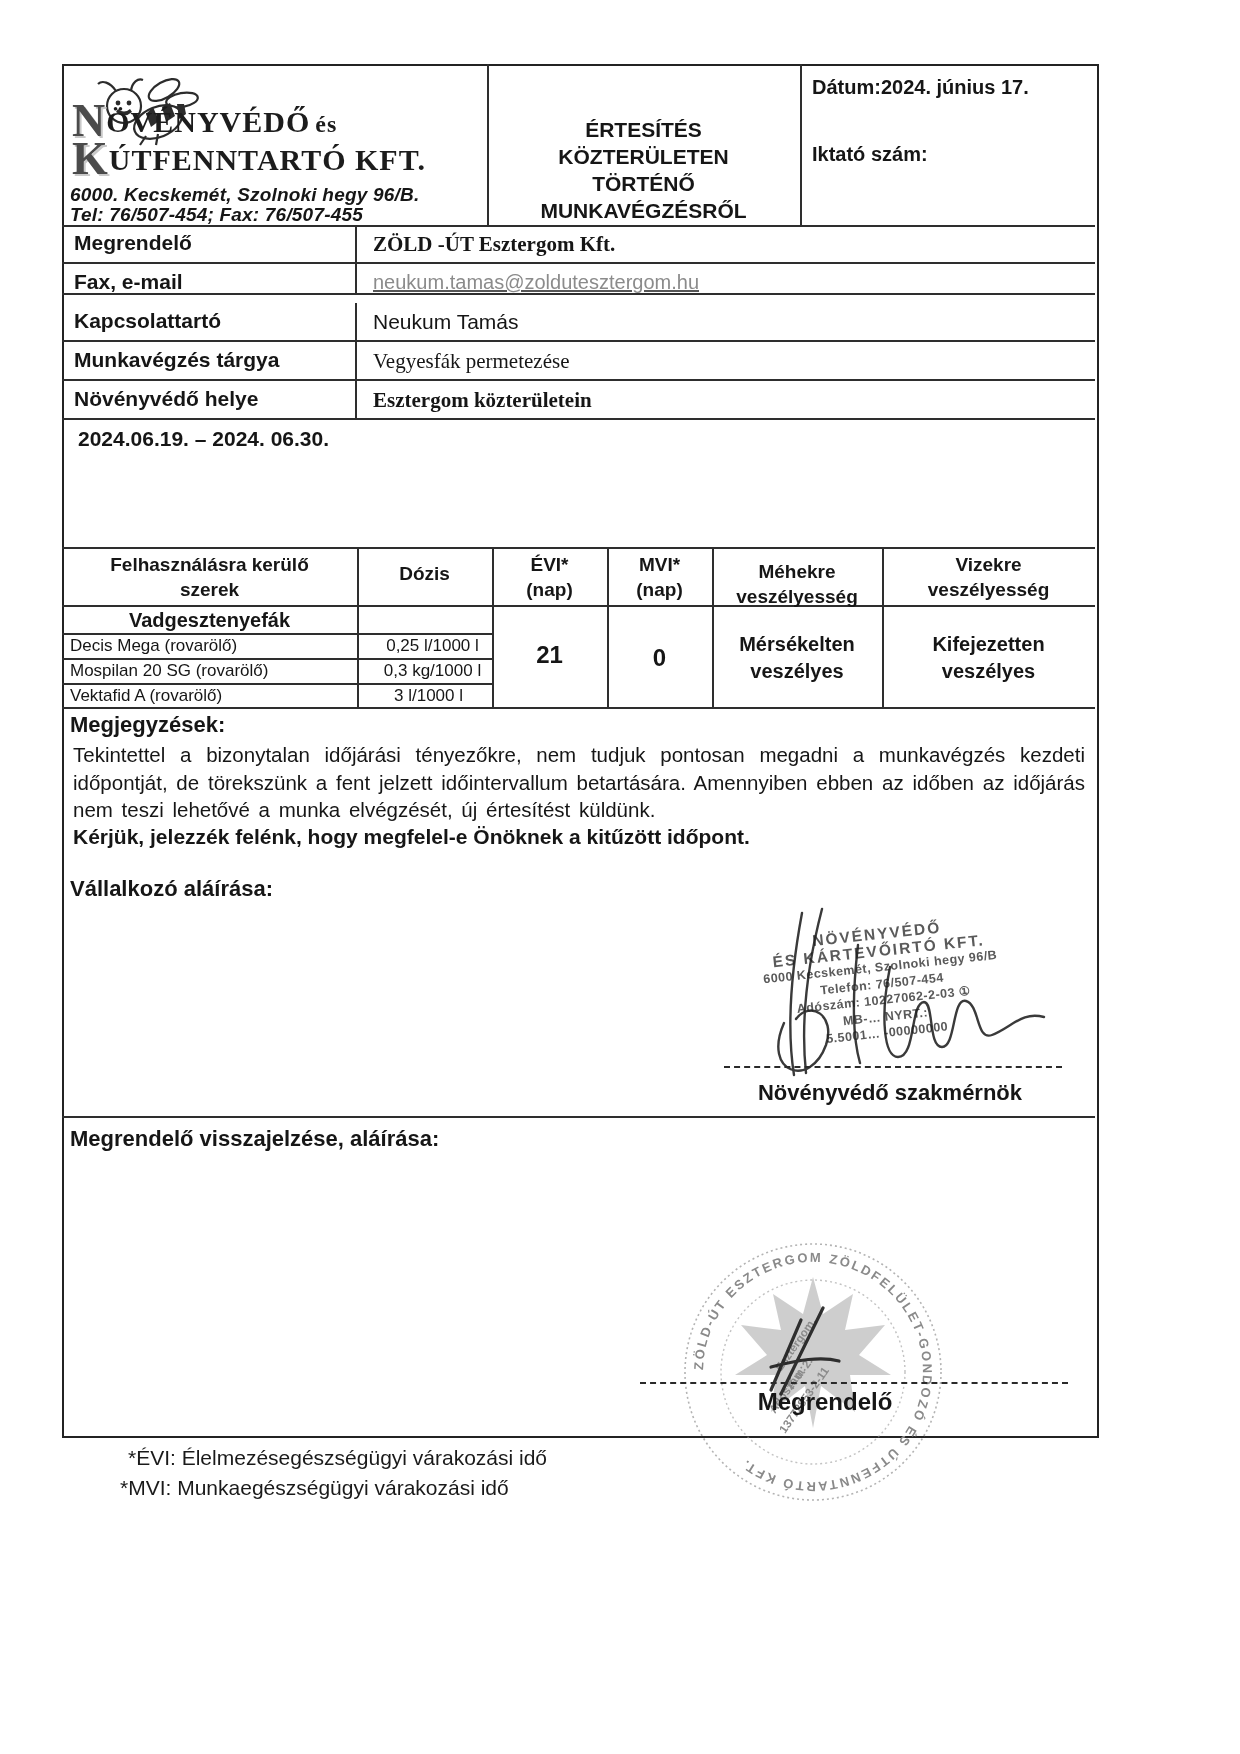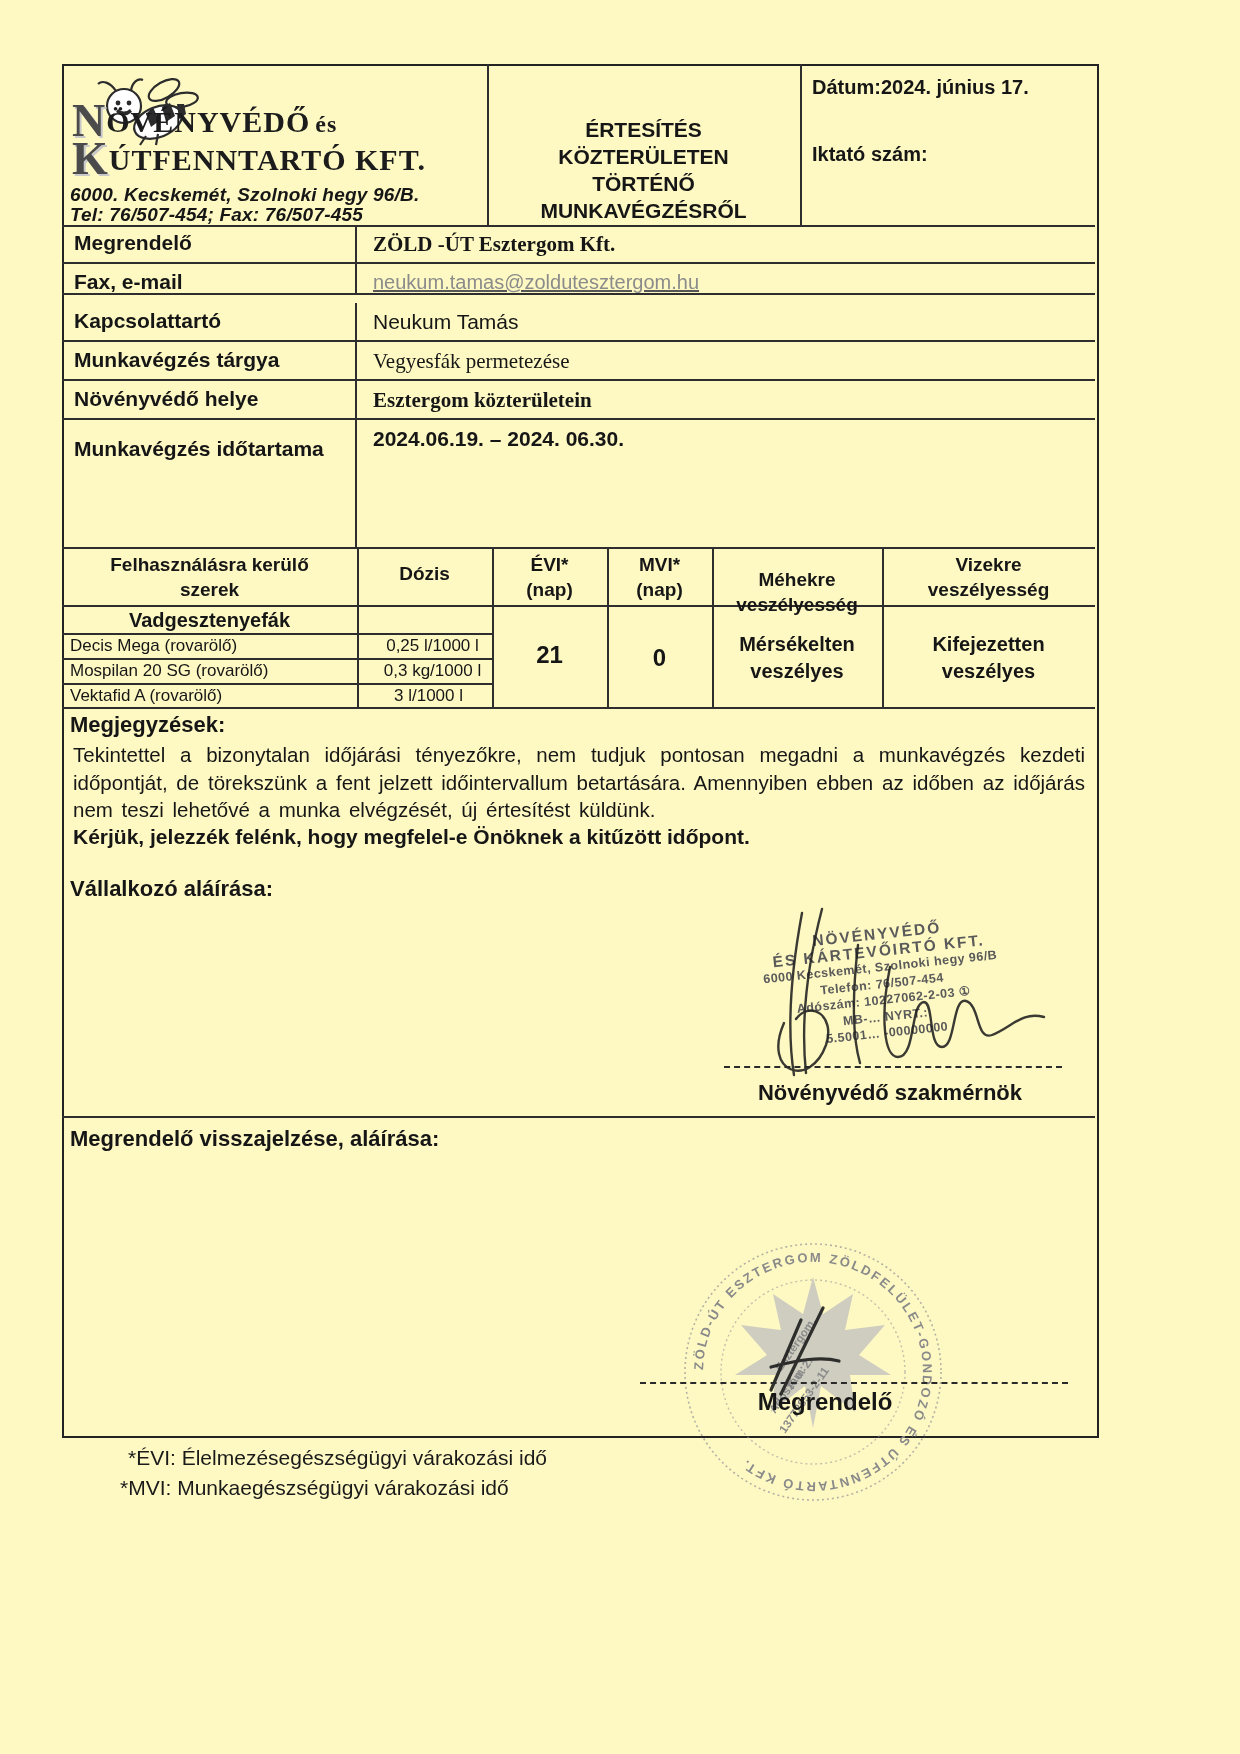--- a/index.html
+++ b/index.html
@@ -1,17 +1,17 @@
 <!DOCTYPE html>
 <html><head>
 <meta charset="utf-8">
 <style>
   html,body{margin:0;padding:0;background:#e8e8e8;}
   #page{
-    position:relative;width:1240px;height:1754px;background:#fef9c3;
+    position:relative;width:1240px;height:1754px;background:#ffffff;
     font-family:"Liberation Sans",sans-serif;color:#161616;overflow:hidden;
   }
   .abs{position:absolute;}
   .pre{white-space:pre-line;}
   
   .outer-box{position:absolute;left:62px;top:64px;width:1033px;height:1370px;border:2.5px solid #232323;}
   .hline{position:absolute;height:2px;background:#2e2e2e;}
   .vline{position:absolute;width:2px;background:#2e2e2e;}
   
   .co-line{font-family:"Liberation Serif",serif;font-weight:bold;letter-spacing:1px;line-height:34px;color:#1c1c1c;}
@@ -115,21 +115,20 @@
   </div>
   <div class="info-row" style="top:342px;height:39px;">
     <div class="info-label">Munkavégzés tárgya</div>
     <div class="info-value v-serif">Vegyesfák permetezése</div>
   </div>
   <div class="info-row" style="top:381px;height:39px;">
     <div class="info-label">Növényvédő helye</div>
     <div class="info-value v-serif-b">Esztergom közterületein</div>
   </div>
   <div class="info-row" style="top:420px;height:129px;">
-    <div class="info-label" style="line-height:58px;padding-top:0;">Munkavégzés időtartama</div>
     <div class="info-value v-sans-b">2024.06.19. – 2024. 06.30.</div>
   </div>
 
   <div class="tbl">
 
     <div class="vline" style="left:295px;top:0;height:160px;"></div>
     <div class="vline" style="left:430px;top:0;height:160px;"></div>
     <div class="vline" style="left:545px;top:0;height:160px;"></div>
     <div class="vline" style="left:650px;top:0;height:160px;"></div>
     <div class="vline" style="left:820px;top:0;height:160px;"></div>
@@ -140,21 +139,21 @@
     <div class="hline" style="left:0;top:134px;width:430px;"></div>
     <div class="hline" style="left:0;top:158px;width:1033px;"></div>
 
     <div class="th pre" style="left:0;top:3px;width:295px;">Felhasználásra kerülő
 szerek</div>
     <div class="th" style="left:295px;top:12px;width:135px;">Dózis</div>
     <div class="th pre" style="left:430px;top:3px;width:115px;">ÉVI*
 (nap)</div>
     <div class="th pre" style="left:545px;top:3px;width:105px;">MVI*
 (nap)</div>
-    <div class="th pre" style="left:650px;top:18px;width:170px;">Méhekre
+    <div class="th pre" style="left:650px;top:10px;width:170px;">Méhekre
 veszélyesség</div>
     <div class="th pre" style="left:820px;top:3px;width:213px;">Vizekre
 veszélyesség</div>
 
     <div class="th" style="left:0;top:59px;width:295px;font-size:20px;">Vadgesztenyefák</div>
 
     <div class="td" style="left:8px;top:87px;width:280px;">Decis Mega (rovarölő)</div>
     <div class="td td-c" style="left:295px;top:87px;width:135px;">0,25 l/1000 l</div>
     <div class="td" style="left:8px;top:112px;width:280px;">Mospilan 20 SG (rovarölő)</div>
     <div class="td td-c" style="left:295px;top:112px;width:135px;">0,3 kg/1000 l</div>

